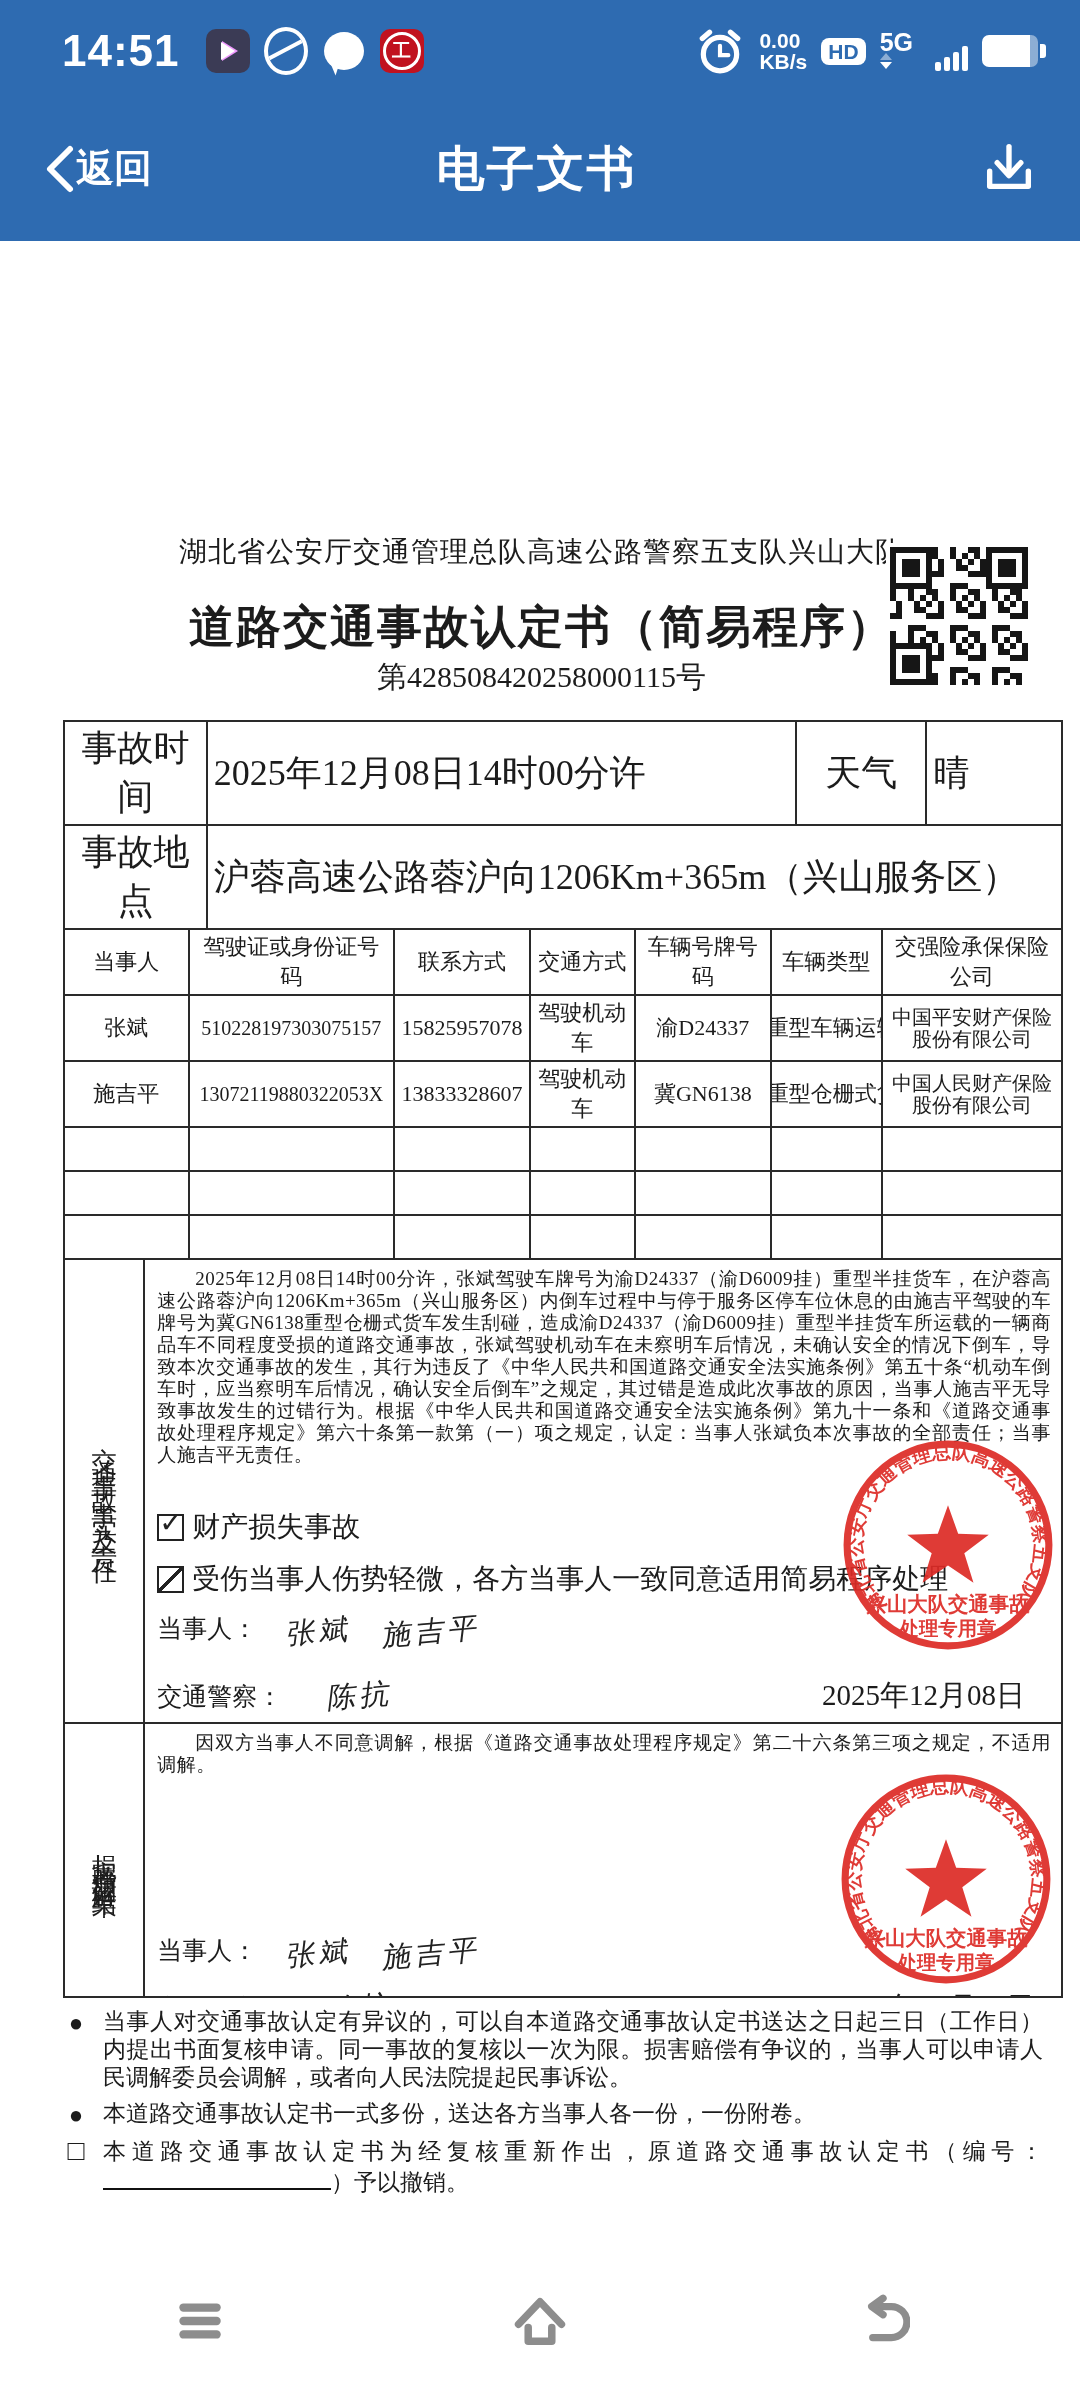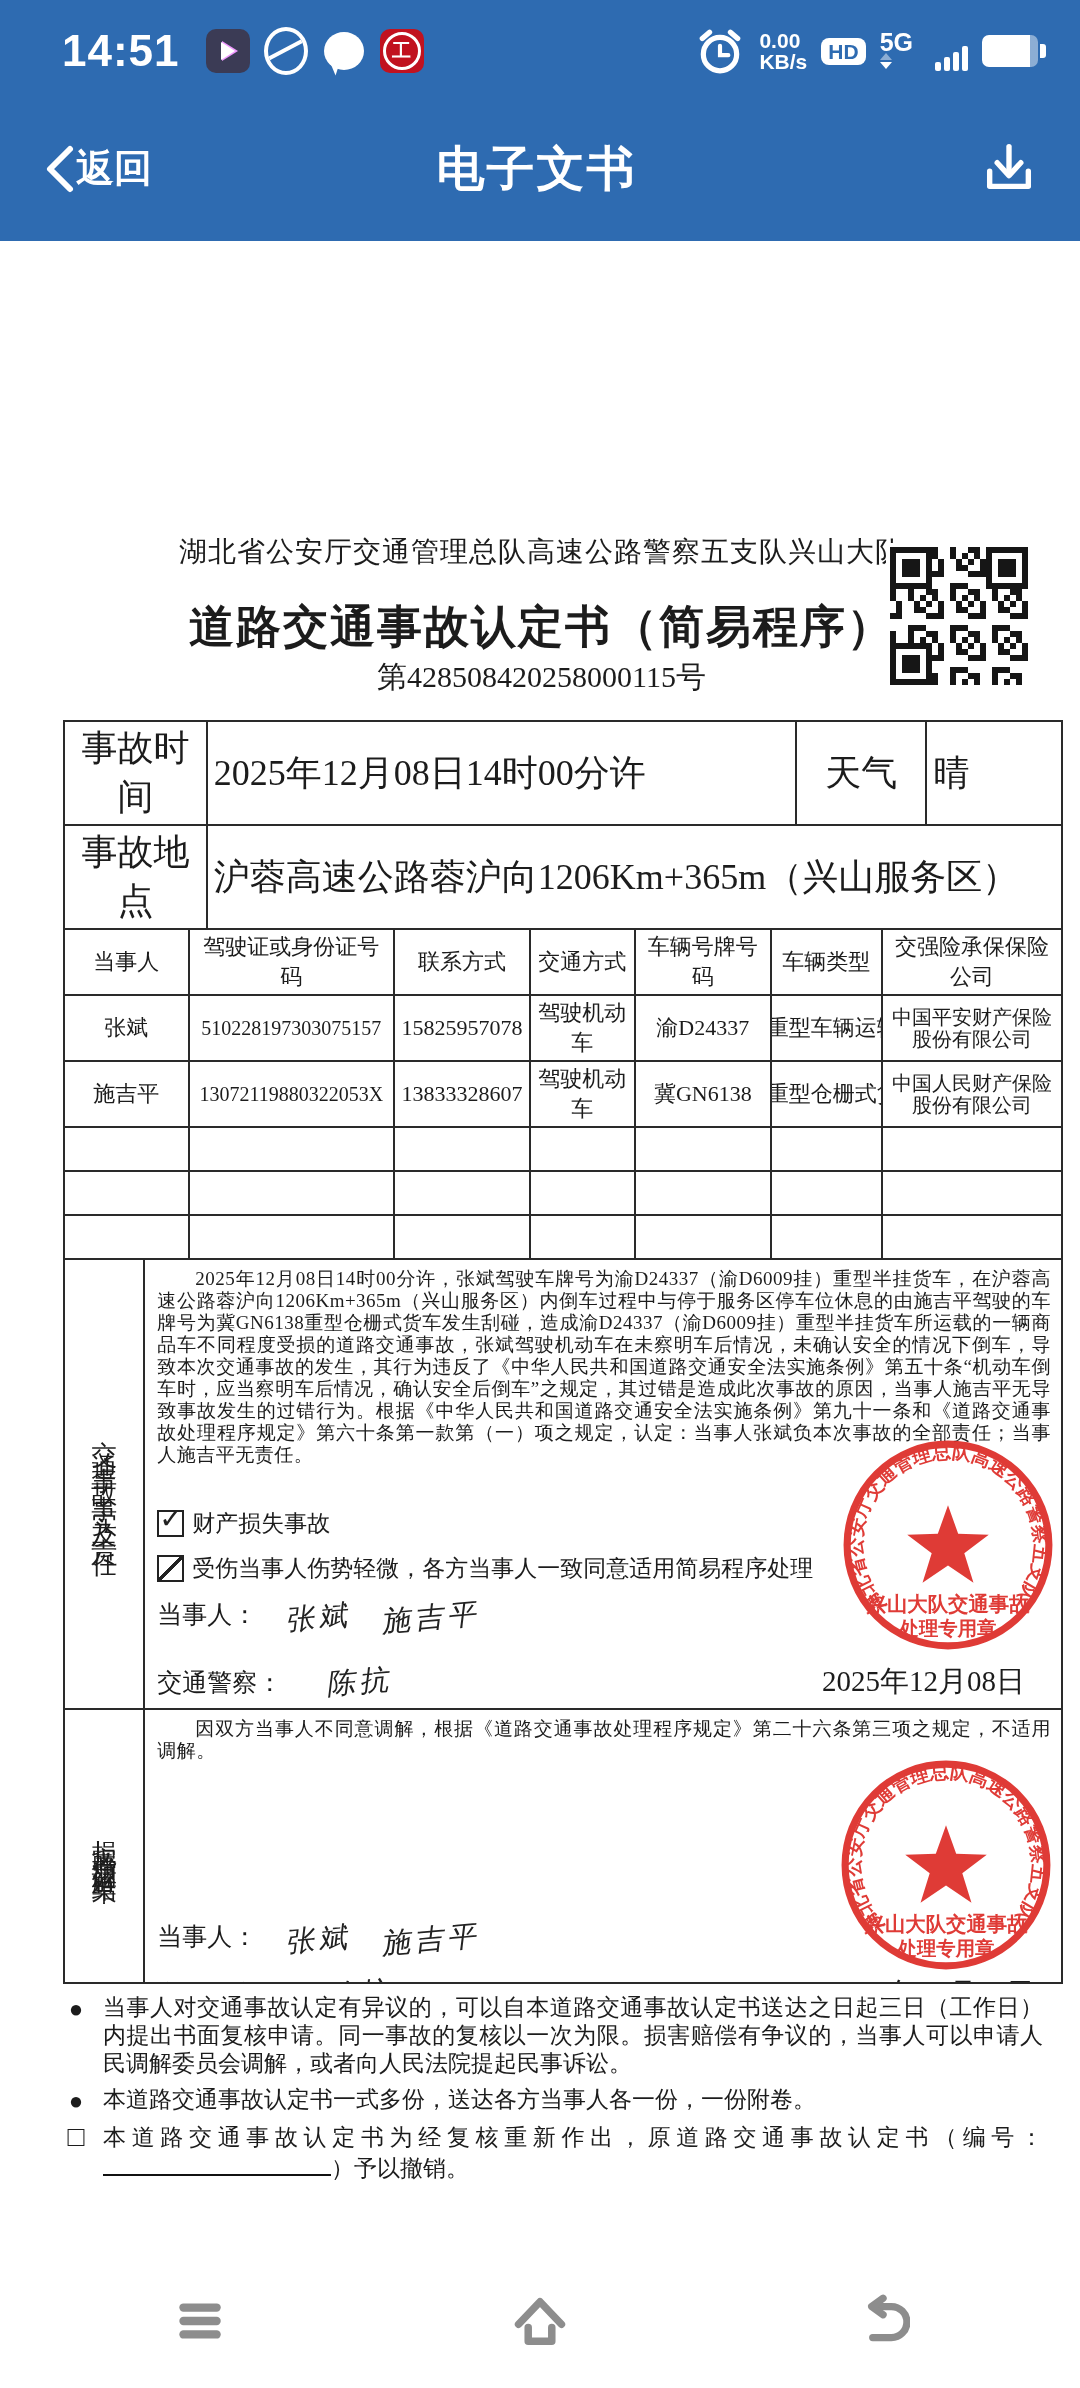--- a/index.html
+++ b/index.html
@@ -68,21 +68,21 @@
   .t-party tr.empty td{height:38px}
   .t-sec{margin-top:-2px}
   .vlabel{width:77px;text-align:center;vertical-align:middle}
   .vlabel span{writing-mode:vertical-lr;text-orientation:upright;display:inline-block;font-size:26px;letter-spacing:14px}
   .vlabel.s2 span{font-size:25px;letter-spacing:6px}
   .scontent{position:relative;vertical-align:top;padding:8px 10px 6px 12px}
   .scontent .body{font-size:19px;line-height:22px;text-indent:2em;text-align:justify;letter-spacing:.5px}
   .sec1{height:405px}
   .sec2{height:274px}
   .checks{margin-top:42px}
-  .checkline{display:flex;align-items:center;gap:8px;font-size:23px;margin-bottom:14px}
+  .checkline{display:flex;align-items:center;gap:8px;font-size:28px;margin-bottom:14px}
   .cb{width:23px;height:23px;border:2px solid #222;position:relative;flex:none}
   .cb.tick::after{content:"✓";position:absolute;left:0px;top:-10px;font-size:28px;color:#222}
   .cb.slash::after{content:"";position:absolute;inset:0;
      background:linear-gradient(to bottom right,transparent 45%,#222 45%,#222 55%,transparent 55%)}
   .sigline{font-size:25px;margin-top:14px;display:flex;align-items:flex-start}
   .policeline{font-size:25px;margin-top:24px;display:flex;justify-content:space-between;padding-right:26px;align-items:center}
   .sig{font-family:"DejaVu Sans",sans-serif;display:inline-block;transform:rotate(-5deg) skewX(-12deg);
        font-size:29px;margin-left:30px;color:#222;letter-spacing:4px}
   .sig.police{margin-left:46px}
   .stampdate{font-size:29px}

